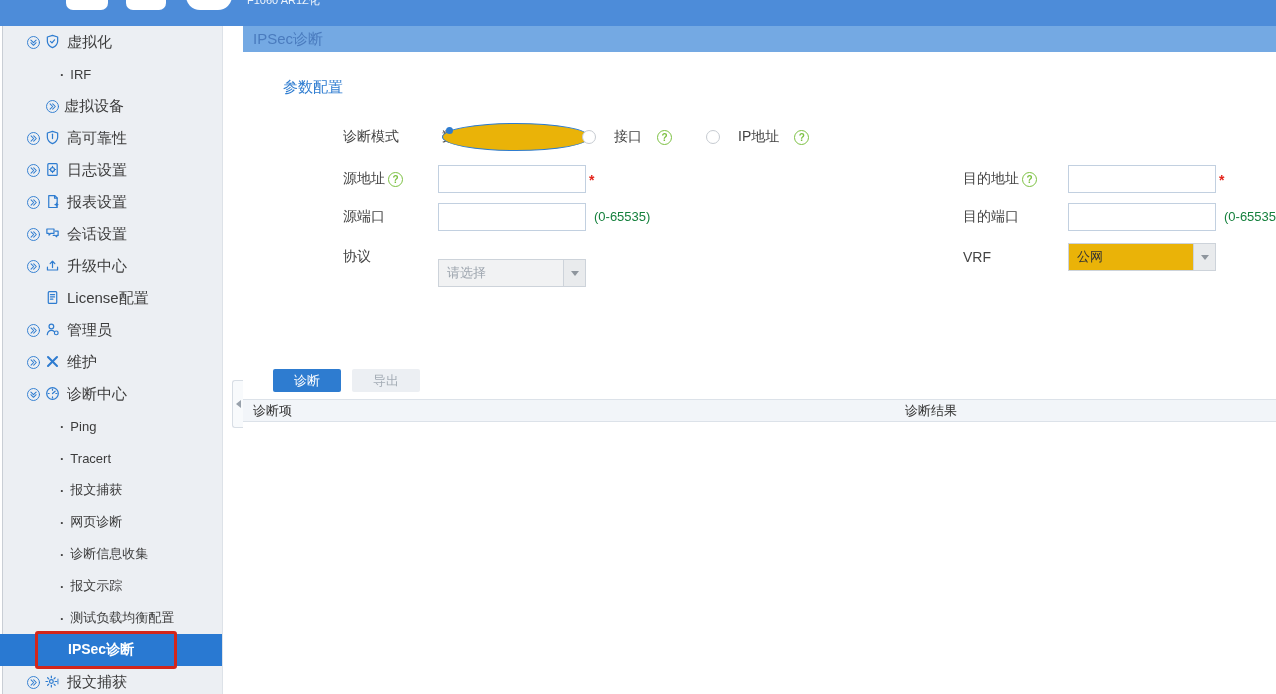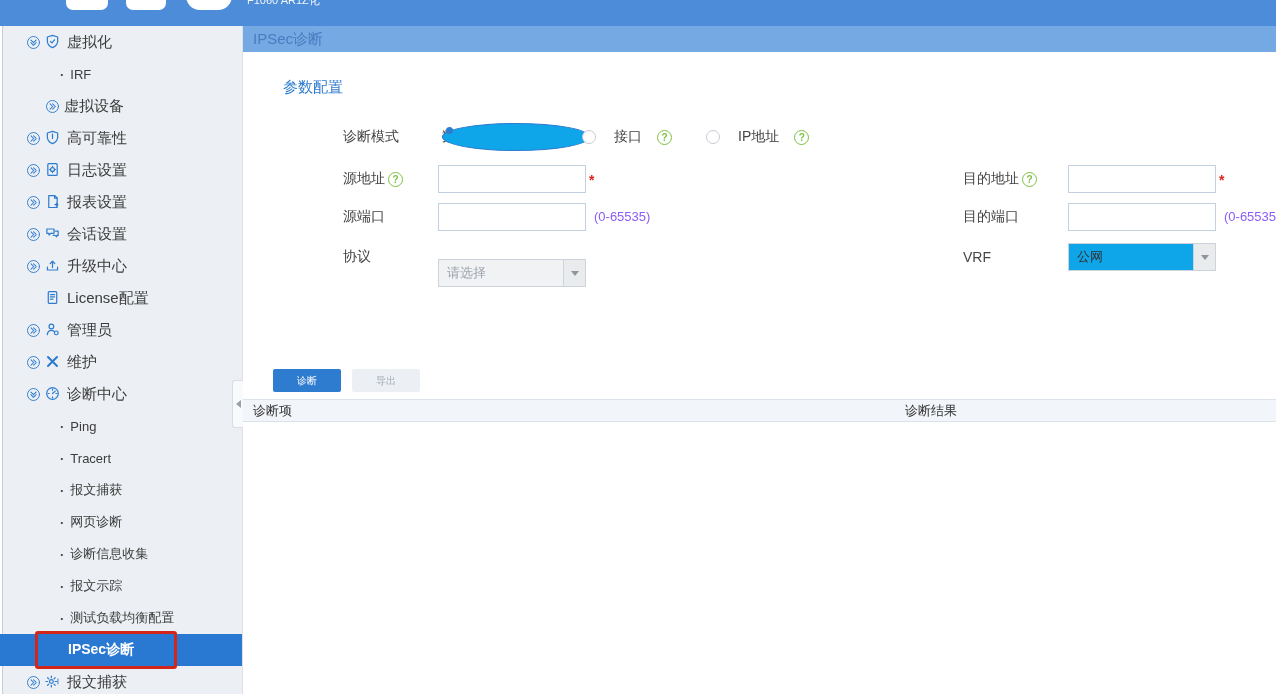--- a/index.html
+++ b/index.html
@@ -17,21 +17,21 @@
   .logo span{position:absolute;top:0;height:28px;background:#fff;border-radius:4px 4px 7px 7px;}
   .logo .b1{left:0;width:42px;} .logo .b2{left:60px;width:40px;} .logo .b3{left:120px;width:46px;border-radius:4px 4px 14px 14px;}
   .device-text{position:absolute;left:247px;top:-7px;font-size:11px;color:rgba(255,255,255,.9);white-space:nowrap;}
   .tabs{position:absolute;left:580px;top:0;height:26px;display:flex;}
   .tab{width:80px;height:26px;text-align:center;color:#fff;font-size:15px;line-height:19px;cursor:pointer;}
   .tab.active{background:var(--tab_active);}
   
   .crumb{position:absolute;left:243px;top:26px;right:0;height:26px;background:var(--crumb_bar);
          color:var(--crumb_text);font-size:15px;line-height:26px;padding-left:10px;box-sizing:border-box;}
   
-  .sidebar{position:absolute;left:0;top:26px;width:243px;bottom:0;background:var(--sidebar_bg);
+  .sidebar{position:absolute;left:0;top:26px;width:223px;bottom:0;background:var(--sidebar_bg);
            border-right:1px solid #DDE2E8;box-sizing:border-box;overflow:hidden;}
   .edge-line{position:absolute;left:2px;top:0;bottom:0;width:1px;background:#C9CED5;}
   .edge-white{position:absolute;left:0;top:0;bottom:0;width:2px;background:#fff;}
   .sb-item{height:32px;display:flex;align-items:center;font-size:15px;color:#3C3C3C;cursor:pointer;position:relative;}
   .sb-item.lvl1{padding-left:26px;}
   .sb-item.lvl1.indent{padding-left:45px;}
   .sb-item.lvl2{padding-left:60px;font-size:13px;}
   .sb-item.active{background:var(--active_item);color:#fff;font-weight:bold;font-size:14px;padding-left:68px;}
   .chev{width:15px;height:15px;margin-right:4px;flex:none;}
   .ico{width:17px;height:16px;margin-right:5px;flex:none;}
@@ -49,30 +49,30 @@
   .flabel{position:absolute;height:28px;display:flex;align-items:center;font-size:14px;color:#444;white-space:nowrap;}
   .ropt{position:absolute;top:0;height:28px;display:flex;align-items:center;cursor:pointer;gap:12px;}
   .radio{width:14px;height:14px;border-radius:50%;border:1px solid #C6CBD1;background:#fff;box-sizing:border-box;margin-right:6px;position:relative;flex:none;}
   .radio.sel{border-color:var(--accent);}
   .radio .dot{position:absolute;left:2.5px;top:2.5px;width:7px;height:7px;border-radius:50%;background:var(--accent);}
   .rlbl{font-size:14px;color:#444;}
   .help{width:13px;height:13px;border-radius:50%;border:1.5px solid var(--help_green);color:var(--help_green);
         font-size:10px;line-height:13px;text-align:center;margin-left:3px;font-weight:bold;box-sizing:content-box;flex:none;cursor:pointer;}
   .fields{position:absolute;left:0;top:0;right:0;bottom:0;}
   .inp{position:absolute;width:148px;height:28px;border:1px solid var(--input-border,#C2D0E0);box-sizing:border-box;background:#fff;padding:0 6px;font-size:13px;outline:none;}
-  .sel{position:absolute;width:148px;height:28px;border:1px solid #CDD3DA;box-sizing:border-box;background:#0ea5e9;display:flex;cursor:pointer;}
+  .sel{position:absolute;width:148px;height:28px;border:1px solid #CDD3DA;box-sizing:border-box;background:#eab308;display:flex;cursor:pointer;}
   .sel .val{flex:1;padding-left:8px;font-size:13px;line-height:26px;color:#333;overflow:hidden;white-space:nowrap;}
   .sel .arrow{width:21px;background:#E9EBED;border-left:1px solid #CDD3DA;display:flex;align-items:center;justify-content:center;flex:none;}
   .sel .arrow .tri{width:0;height:0;border-left:4px solid transparent;border-right:4px solid transparent;border-top:5px solid #8E959D;}
   .sel.disabled{background:var(--disabled_bg);cursor:default;}
   .sel.disabled .val{color:var(--disabled_text);}
   .star{position:absolute;height:28px;line-height:30px;color:var(--required_red);font-size:14px;font-weight:bold;}
-  .hint{position:absolute;height:28px;line-height:28px;font-size:13px;color:#8b5cf6;white-space:nowrap;}
+  .hint{position:absolute;height:28px;line-height:28px;font-size:13px;color:#15803d;white-space:nowrap;}
   .btns{position:absolute;left:0;top:317px;right:0;height:23px;}
-  .btn{position:absolute;top:0;width:68px;height:23px;font-size:10px;text-align:center;line-height:23px;border-radius:2px;cursor:pointer;font-family:Liberation Serif, serif;}
+  .btn{position:absolute;top:0;width:68px;height:23px;font-size:13px;text-align:center;line-height:23px;border-radius:2px;cursor:pointer;font-family:Liberation Serif, serif;}
   .btn.primary{background:var(--accent);color:#fff;}
   .btn.disabled{background:#ECEFF3;color:#A4ACB5;cursor:default;}
   .thead{position:absolute;left:0;right:0;top:347px;height:21px;background:var(--header_bg);
          border-top:1px solid var(--header_border);border-bottom:1px solid var(--header_border);font-size:13px;color:#333;}
   .th{position:absolute;top:0;line-height:21px;}
   .th1{left:10px;} .th2{left:662px;}
   svg{display:block;}
 </style>
 </head>
 <body>

